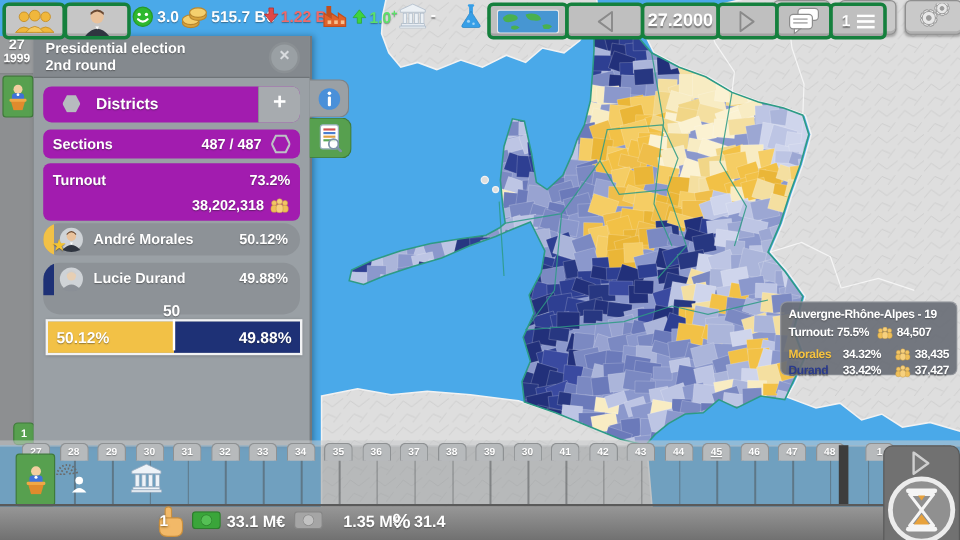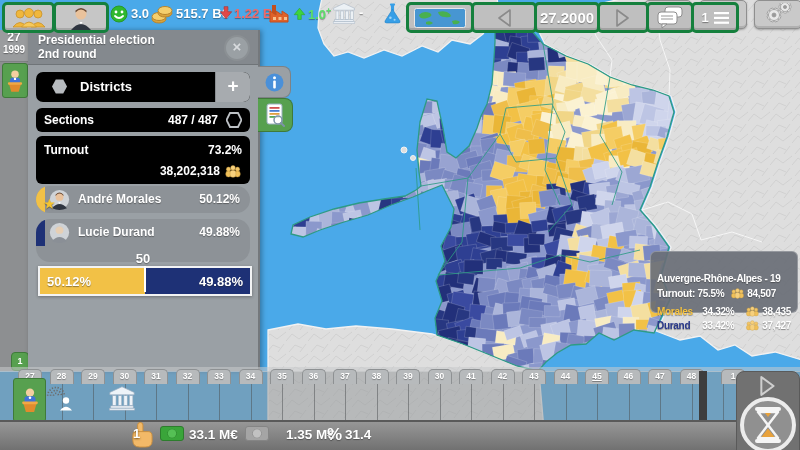--- a/index.html
+++ b/index.html
@@ -6,21 +6,21 @@
   #stage{position:relative;width:800px;height:450px;overflow:hidden;font-family:"Liberation Sans",sans-serif;font-weight:bold;user-select:none;}
   .abs{position:absolute;}
   .ts{text-shadow:0 1px 1px rgba(30,30,30,.45);}
   .wt{color:#fff;}
   .btn{background:#c9c9c9;border:1px solid #8f8f8f;border-radius:5px;box-shadow:inset 0 -2px 0 rgba(0,0,0,.12), 0 1px 2px rgba(0,0,0,.25);display:flex;align-items:center;justify-content:center;}
   .statnum{font-size:13px;color:#fff;}
   .red{color:#ef6a6a;} .grn{color:#5ce06a;}
   
   #panel{left:28px;top:30px;width:230px;height:341px;background:#9aa0a5;border-right:2px solid #74787c;box-shadow:2px 0 5px rgba(0,0,0,.3);}
   #panel-header{position:absolute;left:0;top:0;width:100%;height:34px;background:#84898e;border-bottom:1px solid #6f7478;}
-  .prow{position:absolute;background:#000000;border-radius:7px;color:#fff;}
+  .prow{position:absolute;background:#a21caf;border-radius:7px;color:#fff;}
   .pill{border-radius:14px;overflow:hidden;background:#8d9297;}
   .hexfill{width:15px;height:15px;background:#b7bbbf;clip-path:polygon(25% 3%,75% 3%,100% 50%,75% 97%,25% 97%,0% 50%);}
   .tl-tab{position:absolute;top:369px;width:22px;height:14px;background:#b7babc;border:1px solid #8e9193;border-bottom:none;border-radius:5px 5px 0 0;color:#fff;font-size:8.5px;text-align:center;line-height:13px;text-shadow:0 1px 1px rgba(40,40,40,.4);}
   #tl-strip{left:0;top:371px;width:800px;height:49px;background:rgba(148,151,153,.52);background-image:repeating-linear-gradient(90deg,transparent 0px,transparent 30.2px,rgba(75,78,80,.5) 30.2px,rgba(75,78,80,.5) 31.5px);border-top:1px solid rgba(210,212,214,.6);}
   #tl-topstrip{left:0;top:367px;width:800px;height:4px;background:rgba(200,202,204,.55);}
   .tooltip-row{display:flex;align-items:center;height:14px;}
   #bottombar{left:0;top:420px;width:800px;height:30px;background:linear-gradient(#979797,#6e6e6e);border-top:2px solid #5a5a5a;}
   .bbtn{position:absolute;top:2px;height:25px;background:#c6c6c6;border:3px solid #15803d;border-radius:5px;box-shadow:inset 0 -2px 0 rgba(0,0,0,.15);display:flex;align-items:center;justify-content:center;}
   .seg{background:#bfbfbf;}
   svg{display:block;}
@@ -1205,21 +1205,21 @@
       <rect x="2" y="1" width="15" height="20" rx="2" fill="#fff" stroke="#9ab0c0"></rect>
       <rect x="4.5" y="4" width="10" height="1.8" fill="#d05050"></rect>
       <rect x="4.5" y="7" width="10" height="1.8" fill="#4a7fd0"></rect>
       <rect x="4.5" y="10" width="10" height="1.8" fill="#e0a040"></rect>
       <rect x="4.5" y="13" width="10" height="1.8" fill="#58a858"></rect>
       <circle cx="13" cy="17" r="4" fill="rgba(255,255,255,.75)" stroke="#7d93a8" stroke-width="1.5"></circle>
       <line x1="16" y1="20" x2="19" y2="23" stroke="#7d93a8" stroke-width="2" stroke-linecap="round"></line>
     </svg>
   </div>
 
-  <div class="abs" style="left:650px;top:251px;width:148px;height:62px;background:rgba(105,110,118,.92);border:1px solid rgba(255,255,255,.25);border-radius:6px;padding:21px 6px;box-sizing:border-box;color:#fff;font-size:10px;letter-spacing:-0.3px;white-space:nowrap;">
+  <div class="abs" style="left:650px;top:251px;width:148px;height:62px;background:rgba(105,110,118,.92);border:1px solid rgba(255,255,255,.25);border-radius:6px;padding:5px 6px;box-sizing:border-box;color:#fff;font-size:10px;letter-spacing:-0.3px;white-space:nowrap;">
     <div class="ts" style="height:13px;">Auvergne-Rhône-Alpes - 19</div>
     <div class="tooltip-row">
       <span class="ts">Turnout:</span>&nbsp;
       <span class="ts">75.5%</span>
       <svg style="margin:0 2px 0 6px;" width="15" height="11" viewBox="0 0 20 14">
           <use href="#crowd"></use>
         </svg>
       <span class="ts">84,507</span>
     </div>
     <div style="height:4px;"></div>

